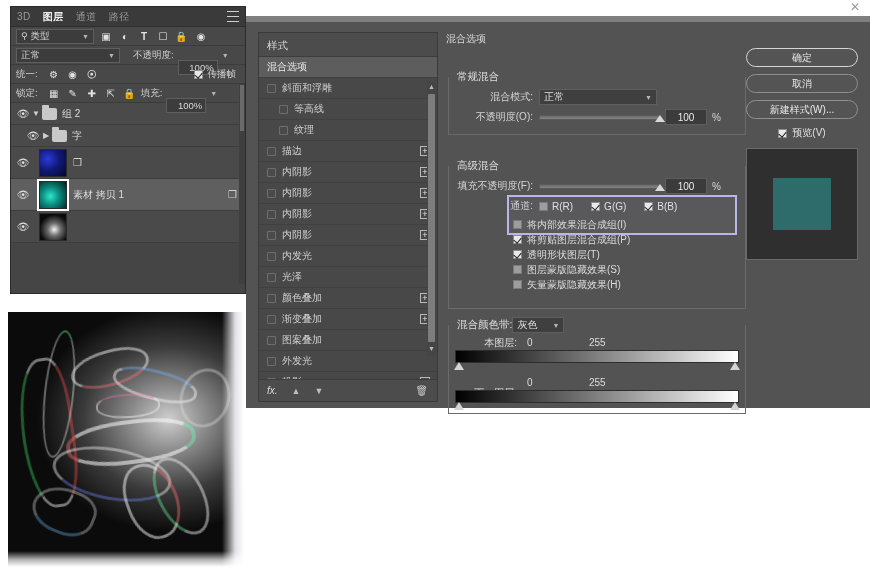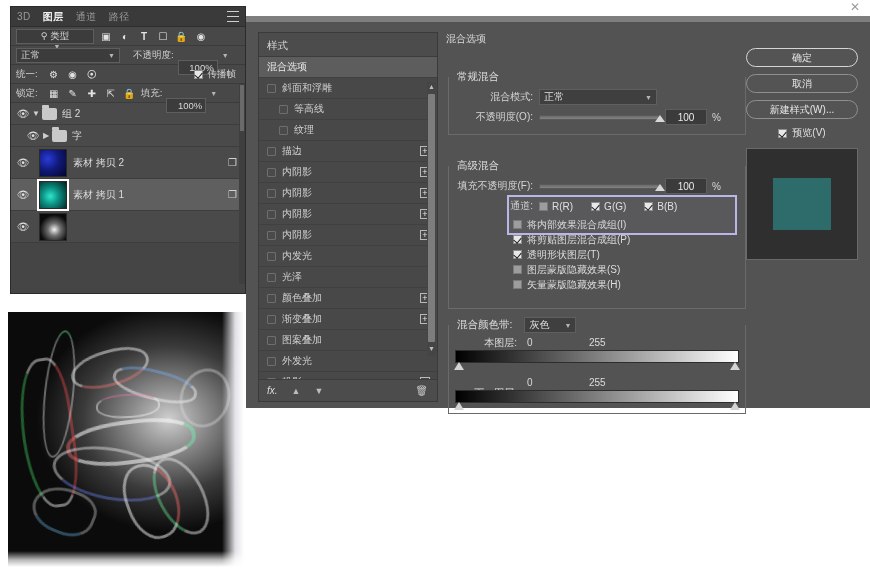--- a/index.html
+++ b/index.html
@@ -62,21 +62,21 @@
   .pill {
     display: flex; align-items: center;
     background: #3c3c3c;
     border: 1px solid #5e5e5e;
     height: 15px;
     padding: 0 4px;
     color: #d8d8d8;
     font-size: 9.5px;
     white-space: nowrap;
   }
-  .pill.kind { width: 78px; justify-content: space-between; flex-direction: column; }
+  .pill.kind { width: 78px; justify-content: space-between; }
   .pill.blend { width: 104px; justify-content: space-between; }
   .pill.num { width: 40px; justify-content: flex-end; padding-right: 3px; margin-top: 24px;}
   .mag { margin-right: 3px; font-size: 9px; }
   .caret { font-size: 7px; color: #b5b5b5; margin-left: 4px; }
   .fico {
     width: 14px; height: 13px;
     margin-left: 5px;
     display: inline-flex; align-items: center; justify-content: center;
     color: #e2e2e2; font-size: 10px;
     position: relative;
@@ -487,21 +487,20 @@
       <div class="layer group" style="padding-left:14px">
         <span class="eye">👁</span>
         <span class="twisty">▶</span>
         <span class="folder"></span>
         <span class="lname">字</span>
       </div>
 
       <div class="layer">
         <span class="eye">👁</span>
         <span class="thumb blue"></span>
-        <span class="lname">素材 拷贝 2</span>
         <span class="lnk">❐</span>
       </div>
 
       <div class="layer selected">
         <span class="eye">👁</span>
         <span class="thumb teal sel"></span>
         <span class="lname">素材 拷贝 1</span>
         <span class="lnk">❐</span>
       </div>
 
@@ -711,21 +710,21 @@
             <span class="ckbox off"></span>
             <span>图层蒙版隐藏效果(S)</span>
           </div>
           <div class="optline">
             <span class="ckbox off"></span>
             <span>矢量蒙版隐藏效果(H)</span>
           </div>
         </fieldset>
 
         <fieldset class="fieldset blendif">
-          <legend style="display:flex; align-items:center; gap:12px;">
+          <legend style="display:flex; align-items:center; gap:0;">
             <span>混合颜色带:</span>
             <span class="combo w52" style="display:inline-flex">
               <span>灰色</span>
               <span class="caret">▼</span>
             </span>
           </legend>
 
           <div class="scale-row">
             <span class="nm" style="text-align:right; padding-right:10px;">本图层:</span>
             <span class="v0">0</span>

